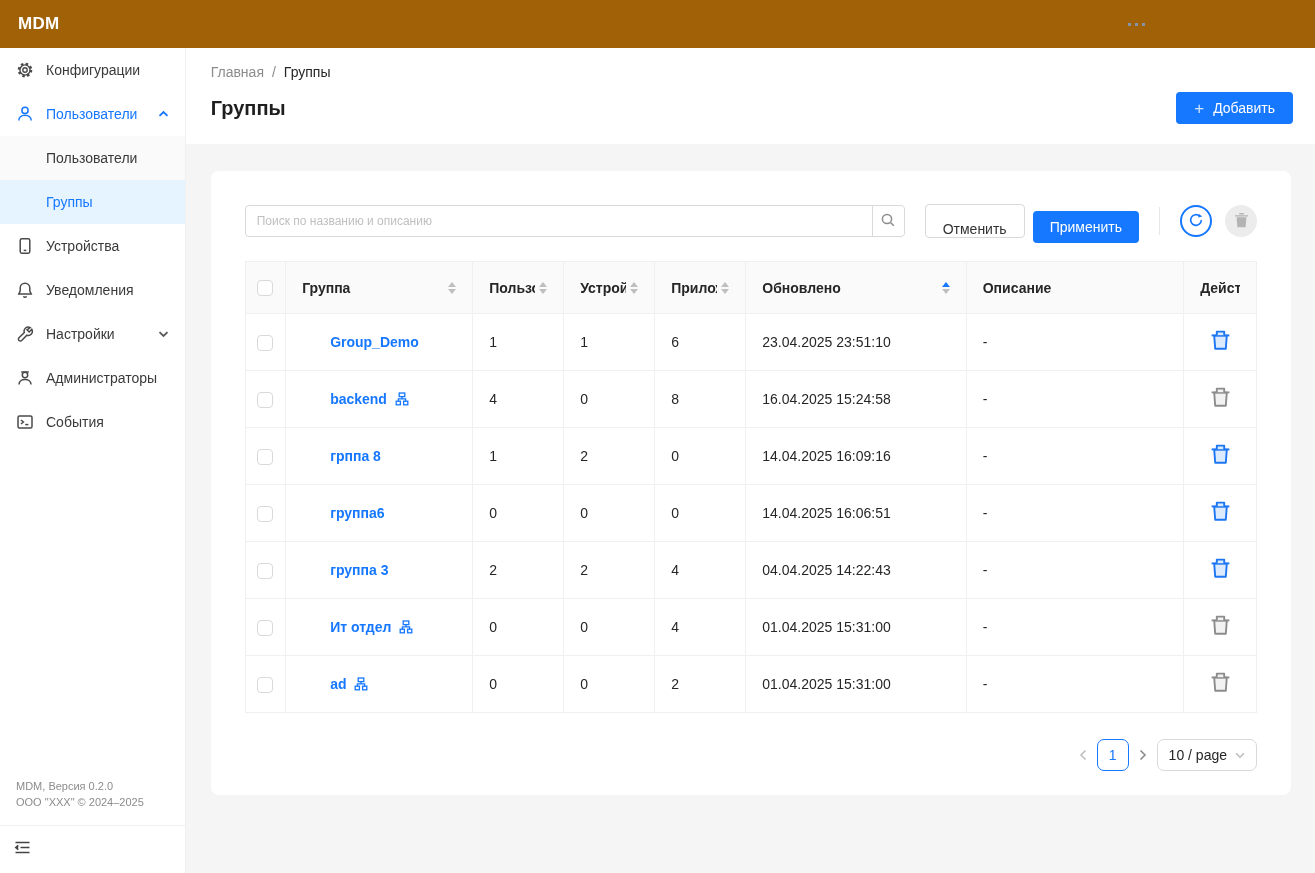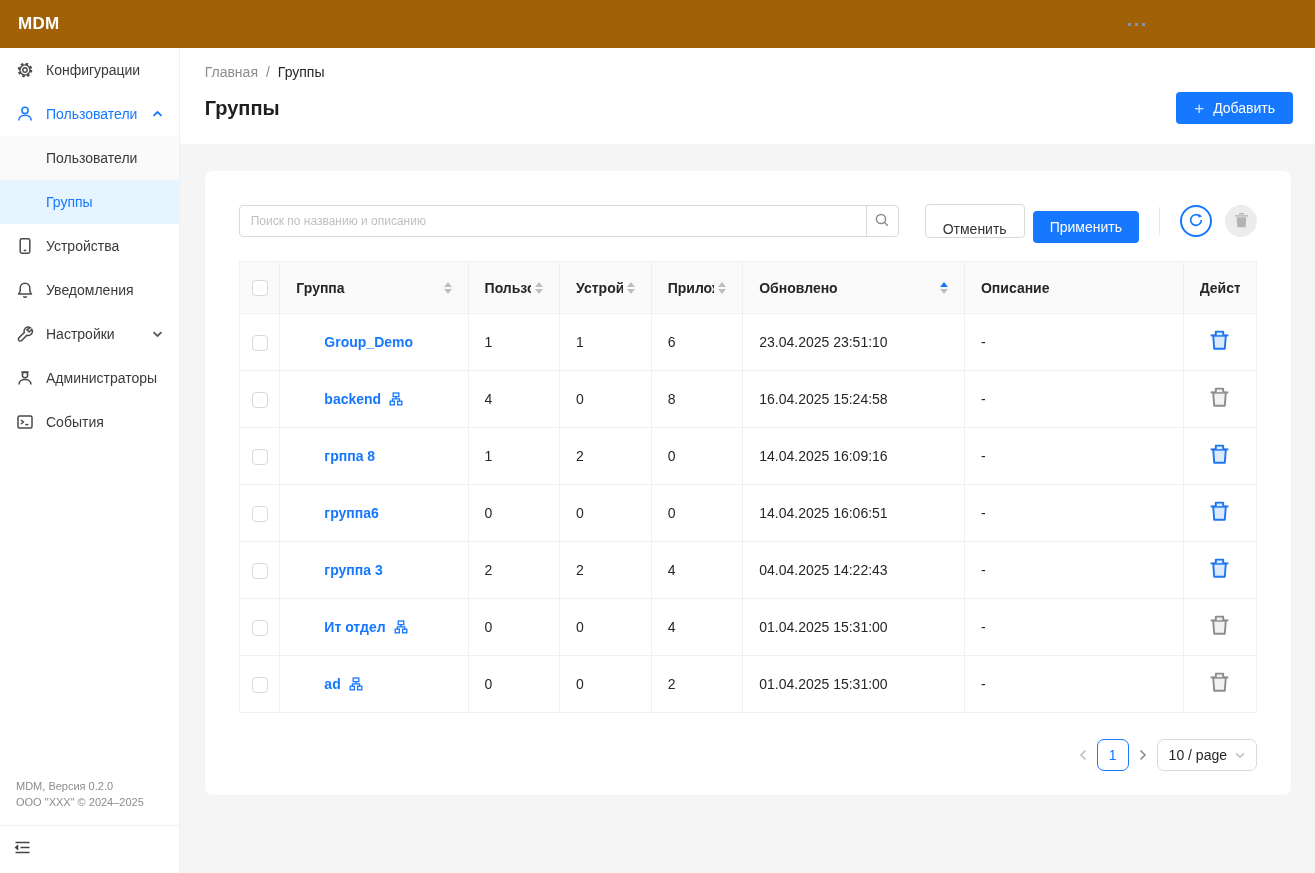--- a/index.html
+++ b/index.html
@@ -52,21 +52,21 @@
   .toolbar { display:flex; align-items:center; }
   .search-group { width:660px; height:32px; border:1px solid #d9d9d9; border-radius:4px;
     display:flex; background:#fff; }
   .search-input { flex:1; border:none; outline:none; padding:0 11px; font-size:12px;
     color:#262626; font-family:"Liberation Sans",sans-serif; background:transparent; }
   .search-input::placeholder { color:#bfbfbf; }
   .search-btn { width:32px; border:none; border-left:1px solid #d9d9d9; background:#fff;
     display:flex; align-items:center; justify-content:center; color:#8c8c8c;
     cursor:pointer; border-radius:0 4px 4px 0; }
   .cancel-btn { height:32px; padding:16px 17px; background:#fff; border:1px solid #d9d9d9;
-    color:#333; margin-left:26px; }
+    color:#333; margin-left:20px; }
   .apply-btn { height:32px; padding:0 17px; margin-left:8px;margin-top:12px; }
   .v-divider { width:1px; height:28px; background:#e8e8e8; margin:0 20px; }
   .circle-btn { width:32px; height:32px; border-radius:50%; display:flex;
     align-items:center; justify-content:center; cursor:pointer; }
   .refresh-btn { border:2px solid #1677ff; color:#1677ff; background:#fff; }
   .bulk-trash-btn { background:#ececec; border:none; color:#b3b3b3; margin-left:13px; }
 
   
   table { border-collapse:collapse; width:100%; margin-top:18px; table-layout:fixed; }
   th, td { border:1px solid #f0f0f0; font-size:14px; text-align:left; }

